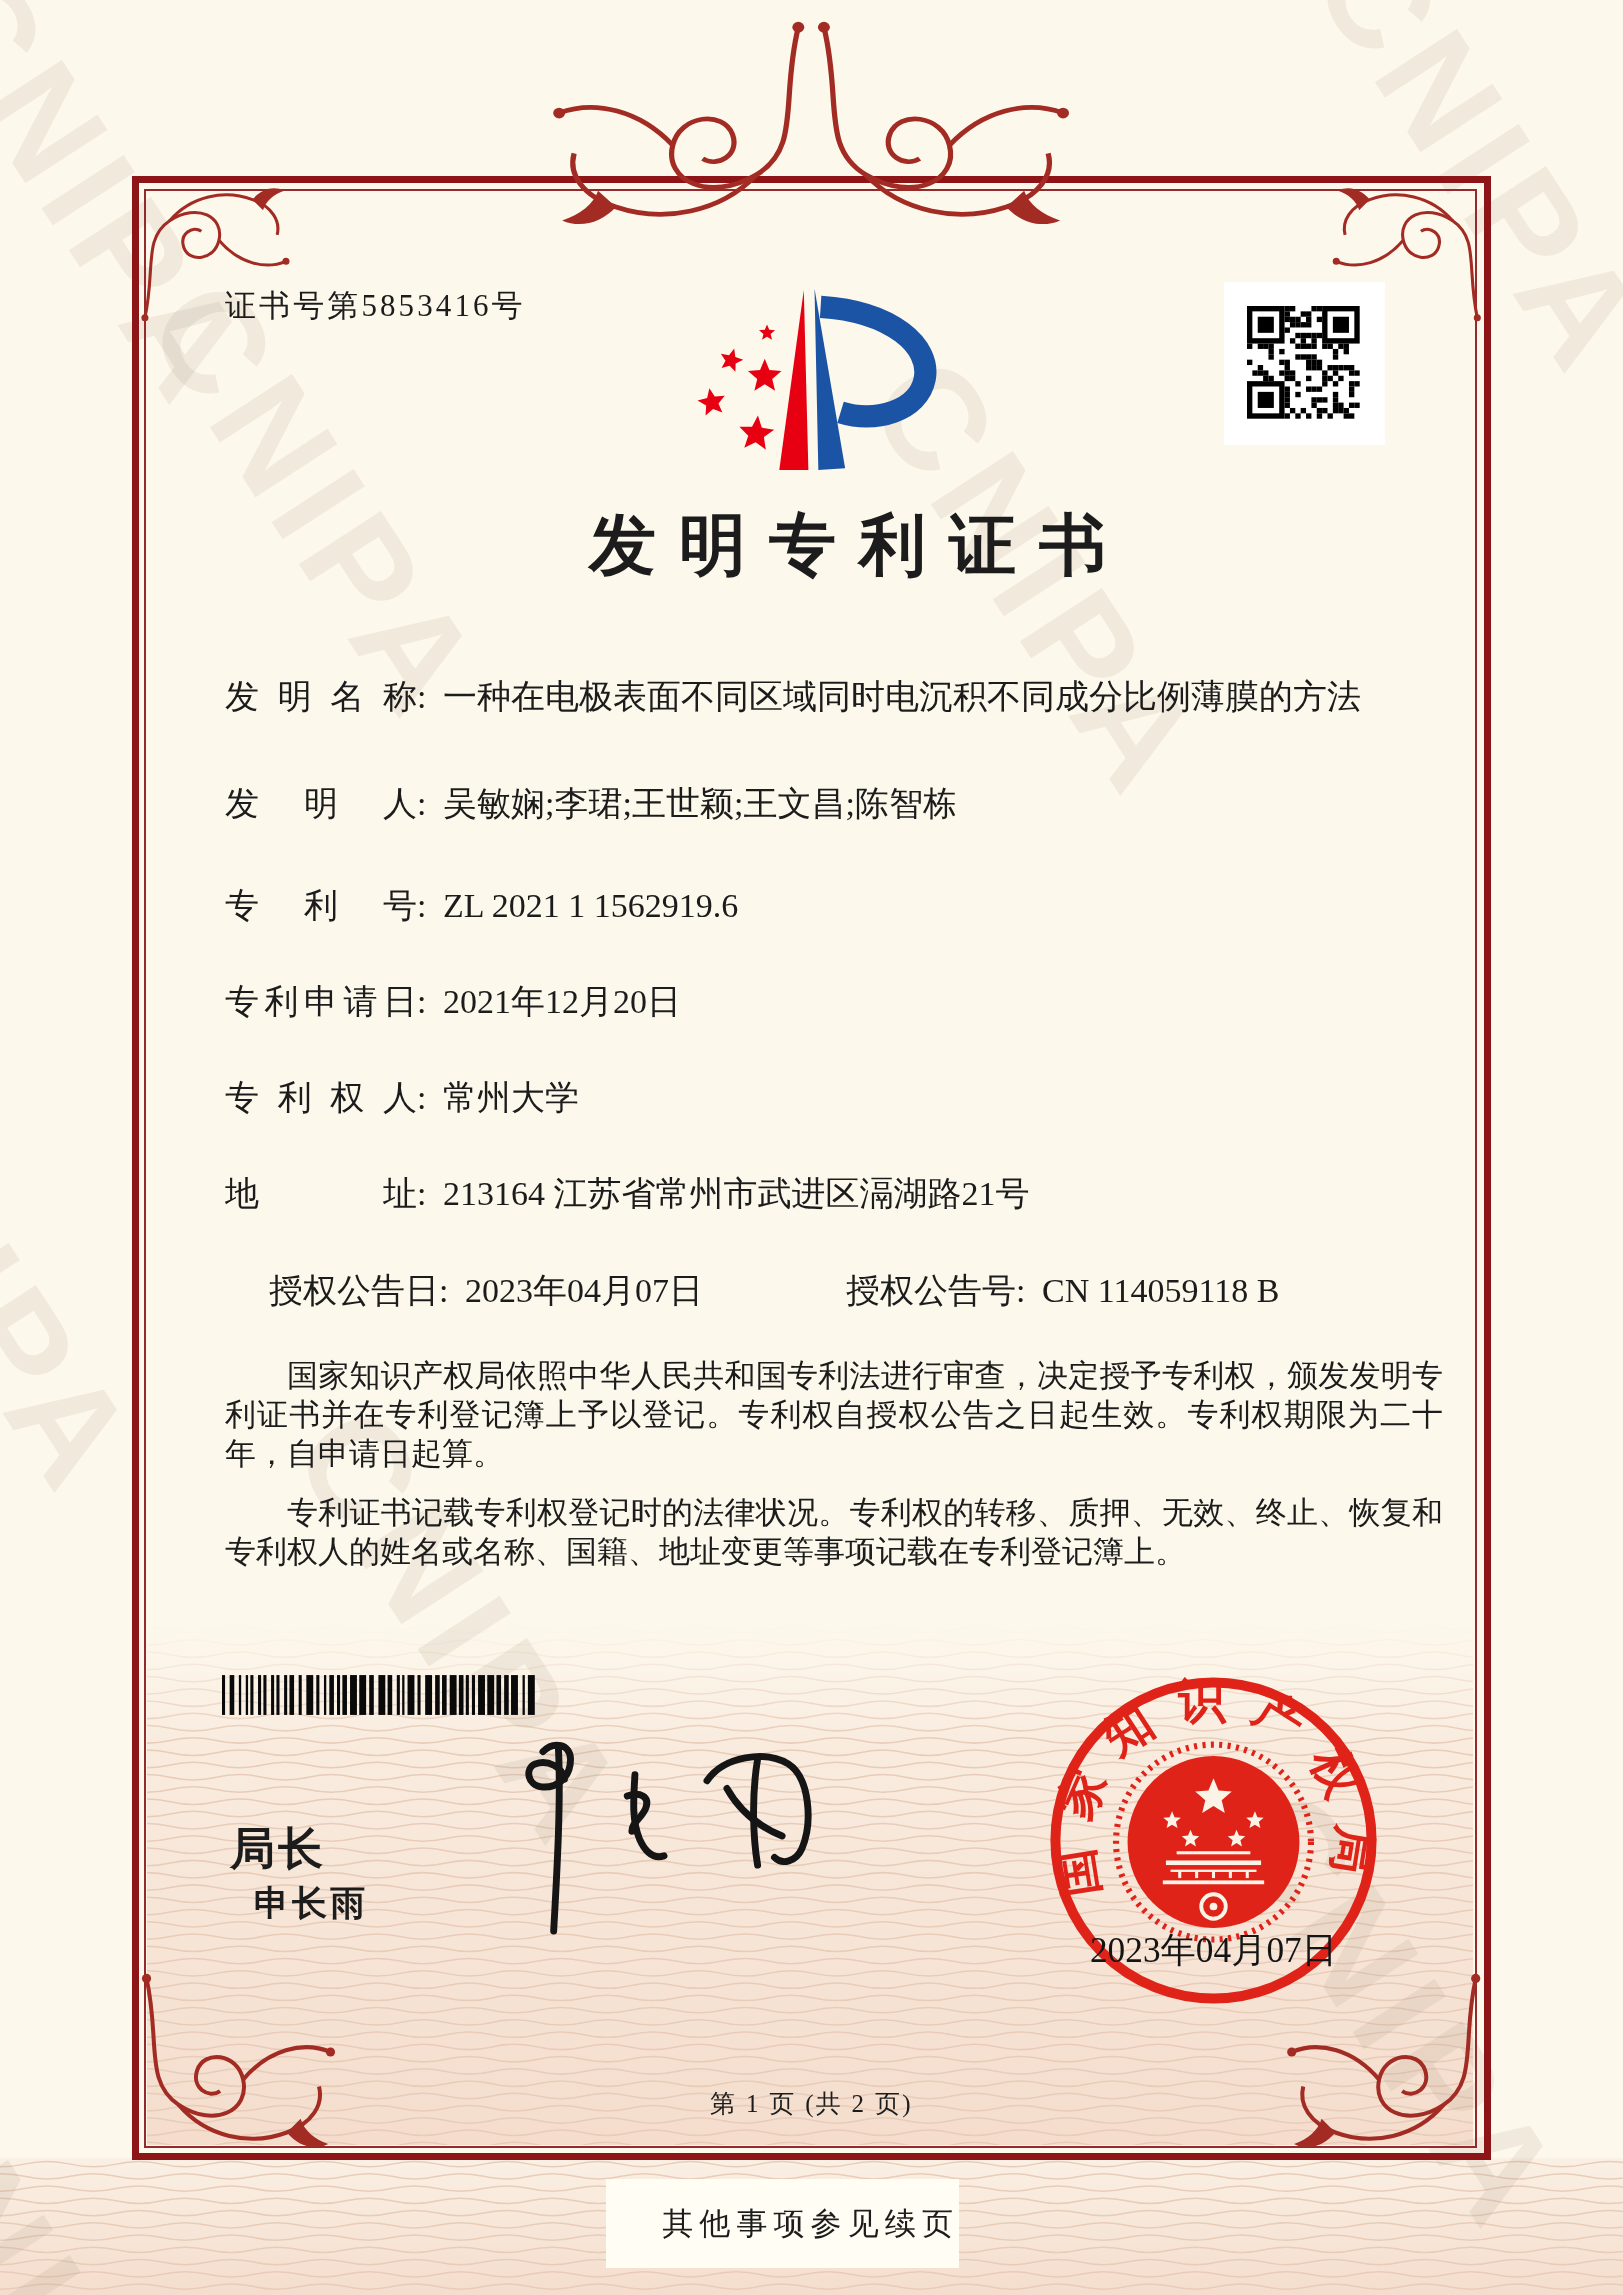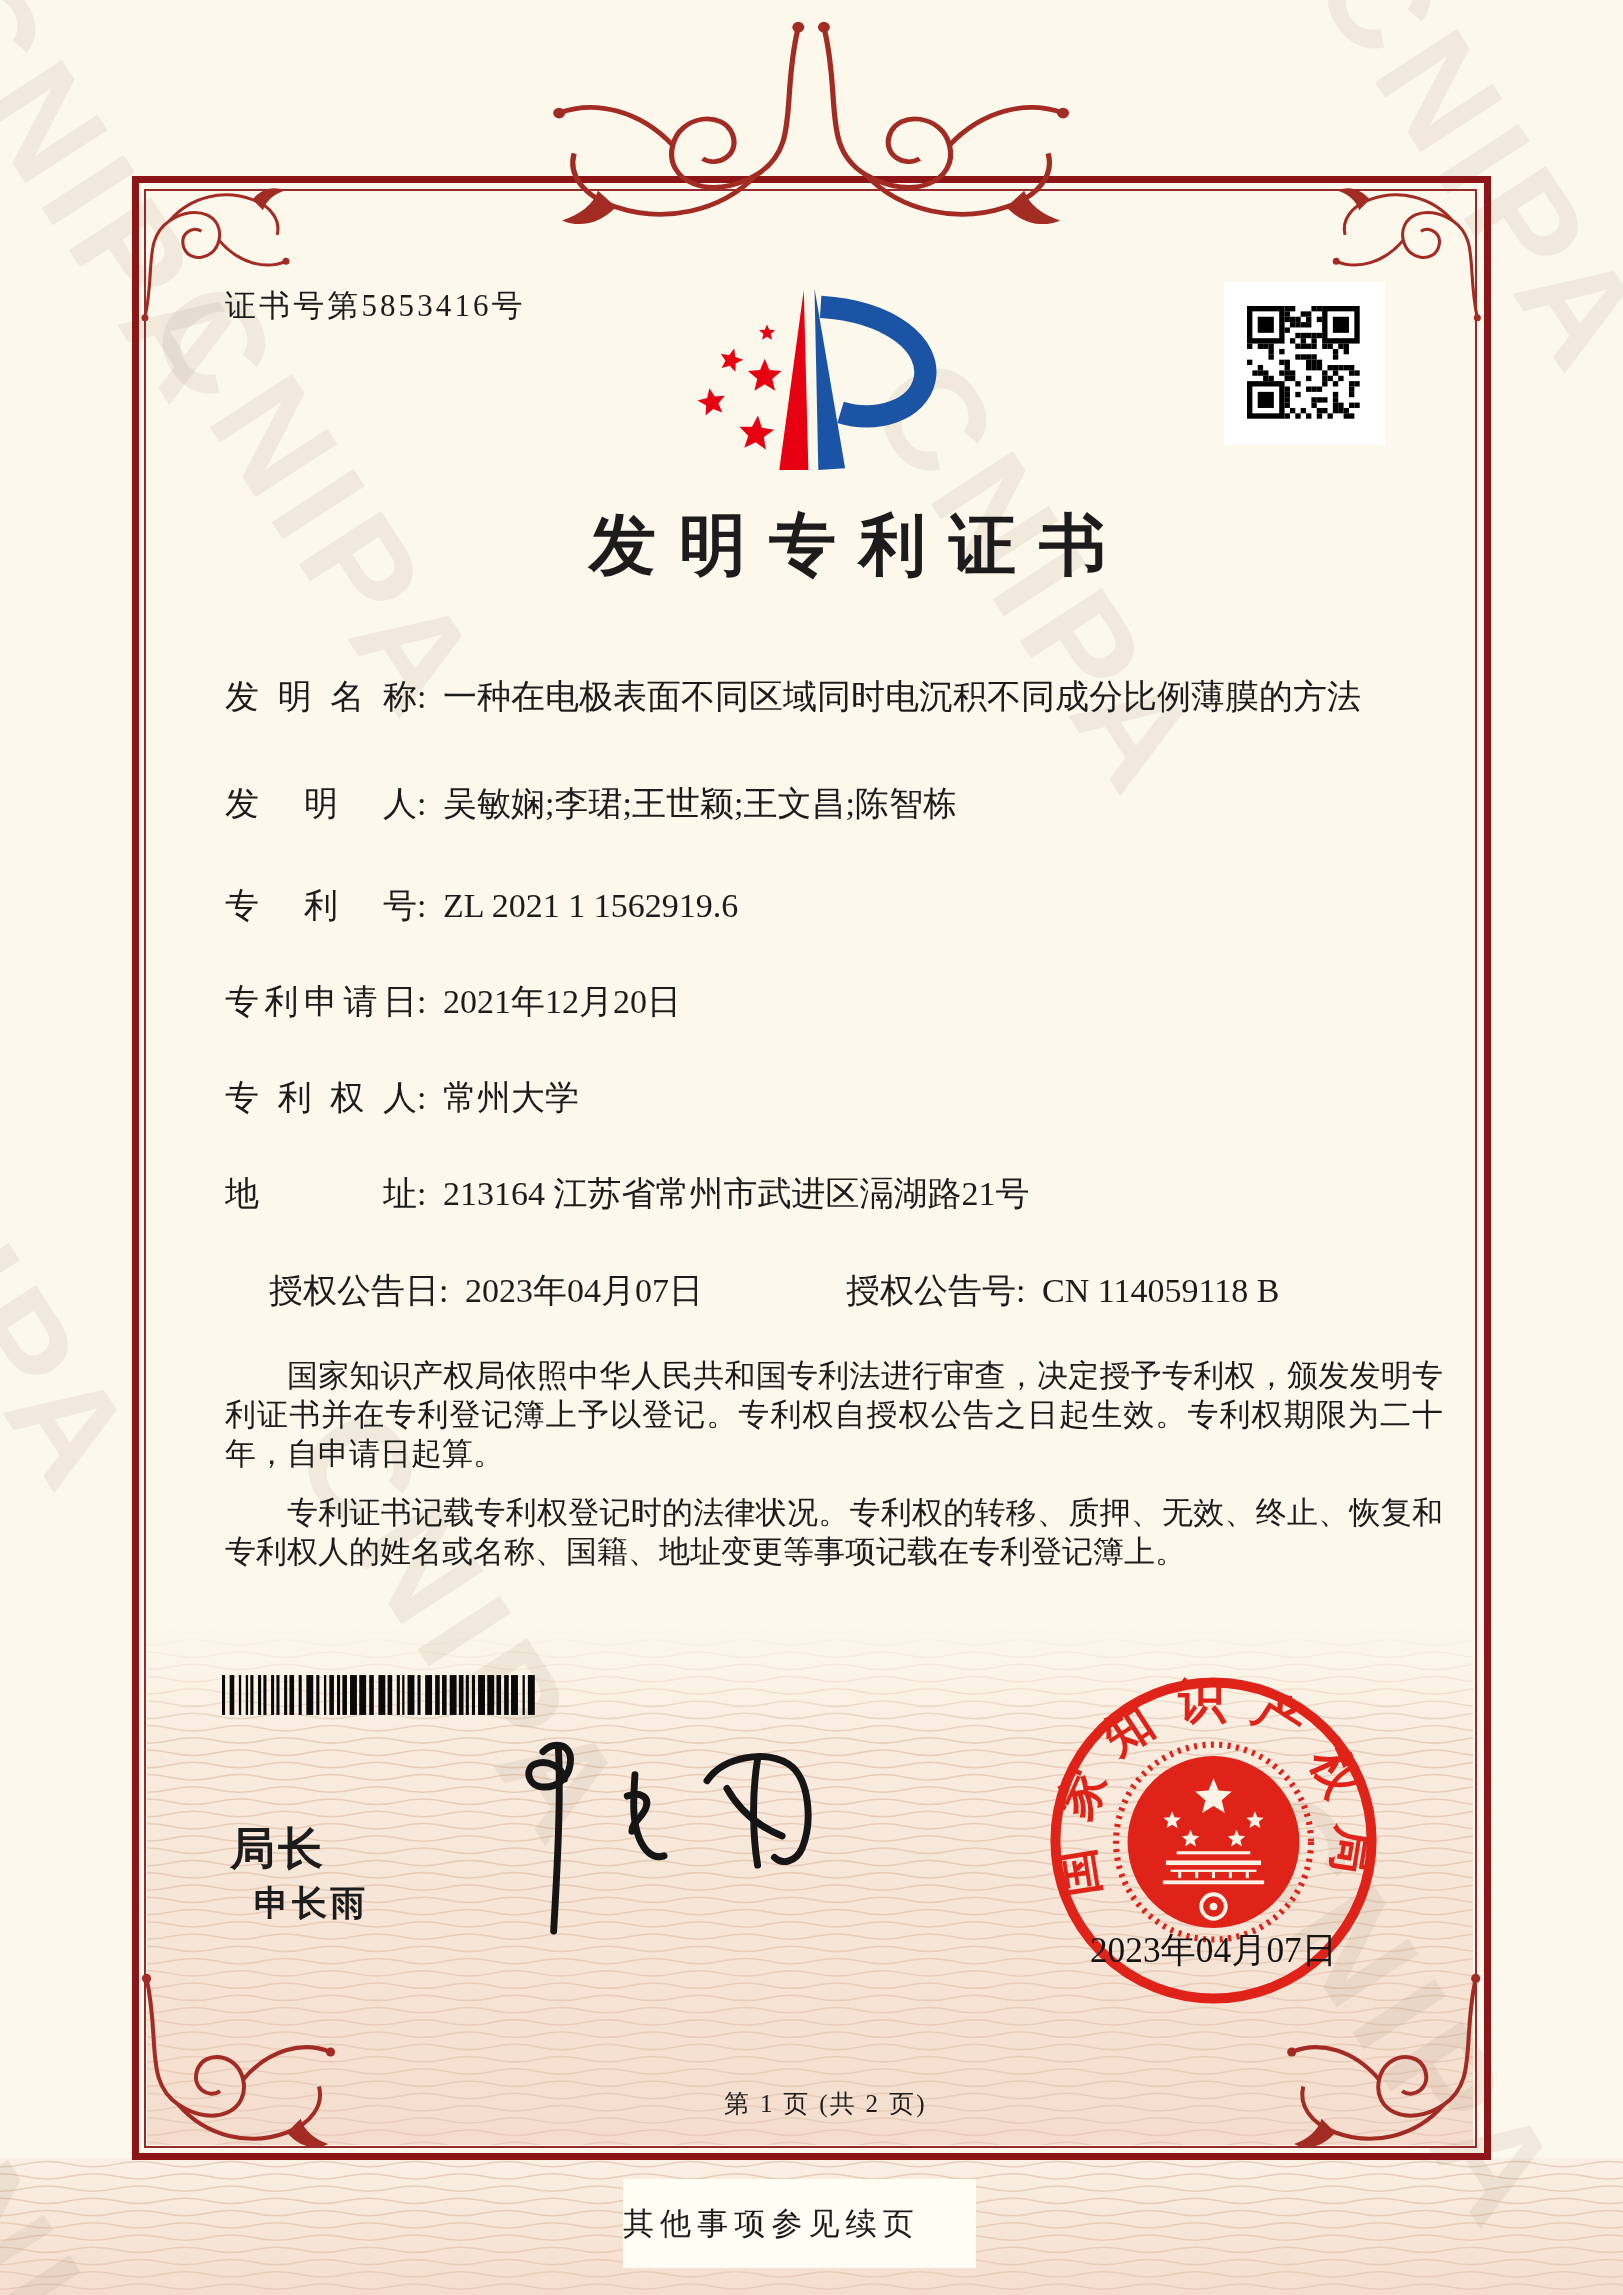--- a/index.html
+++ b/index.html
@@ -49,23 +49,23 @@
     font-size:31px;line-height:39px;text-align:justify;}
   .paras p{margin:0 0 20px 0;text-indent:2em;}
   .barcode{position:absolute;left:222px;top:1675px;width:322px;height:40px;z-index:5;}
   .sig-role{position:absolute;left:230px;top:1819px;z-index:5;
     font-family:Liberation Mono, monospace;font-weight:bold;font-size:45px;letter-spacing:3.1px;}
   .sig-name{position:absolute;left:230px;top:1880px;z-index:5;
     font-family:"Liberation Sans","DejaVu Sans",sans-serif;font-weight:bold;font-size:35px;letter-spacing:3.1px;margin-left:24px;}
   .sig-auto{position:absolute;left:477px;top:1730px;z-index:5;}
   .seal{position:absolute;left:1037px;top:1664px;z-index:6;}
   .page-num{position:absolute;left:132px;top:2087px;width:1359px;z-index:5;
-    text-align:center;font-size:25px;letter-spacing:2.3px;margin-left:14px;}
-  .cont-box{position:absolute;left:623px;top:2179px;width:353px;height:89px;z-index:5;
-    background:#fffdf4;display:flex;align-items:center;justify-content:flex-start;}
+    text-align:center;font-size:25px;letter-spacing:2.3px;}
+  .cont-box{position:absolute;left:606px;top:2179px;width:353px;height:89px;z-index:5;
+    background:#fffdf4;display:flex;align-items:center;justify-content:flex-end;}
   .cont-box span{font-size:31px;letter-spacing:6.1px;}
 </style>
 </head>
 <body>
 
 <div class="page" style="--paper: #fdf8ec; --border-red: #8e1517; --ornament-red: #a22c24; --seal-red: #e02318; --logo-red: #e60012; --logo-blue: #1b53a5; --wave-line: #e8cbb7; --wave-bg-top: #faf0e4; --wave-bg-bottom: #f4ddcd;">
 
   <span class="wm" style="left:23px;top:-61px">CNIPA</span>
   <span class="wm" style="left:1418px;top:-92px">CNIPA</span>
   <span class="wm" style="left:253px;top:253px">CNIPA</span>

